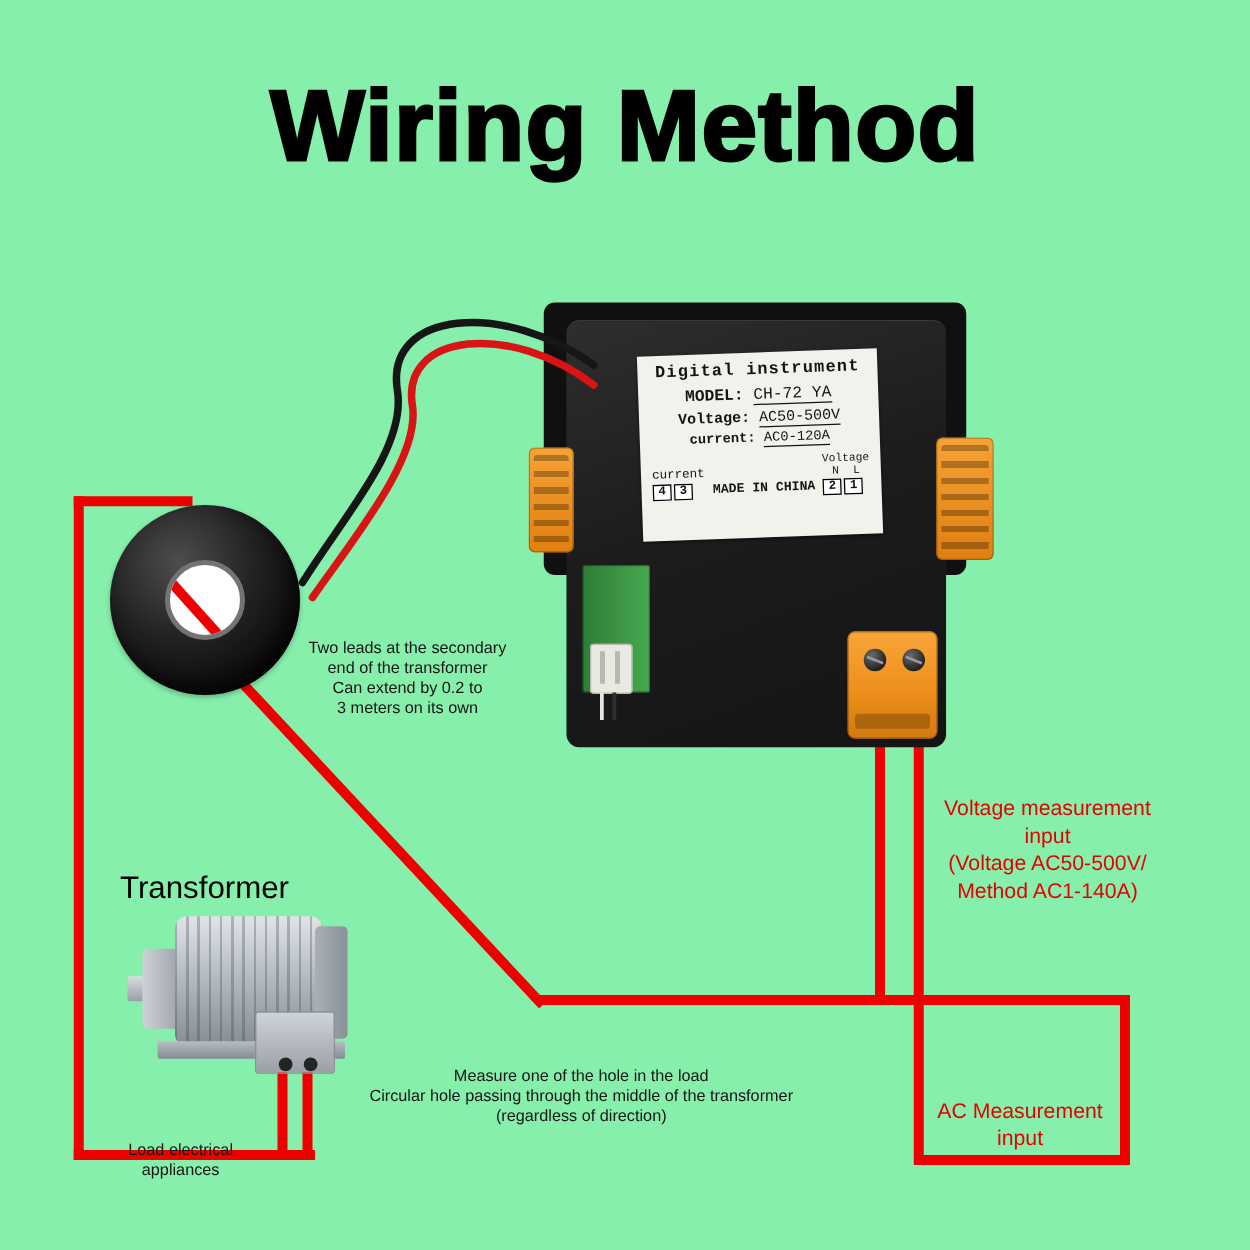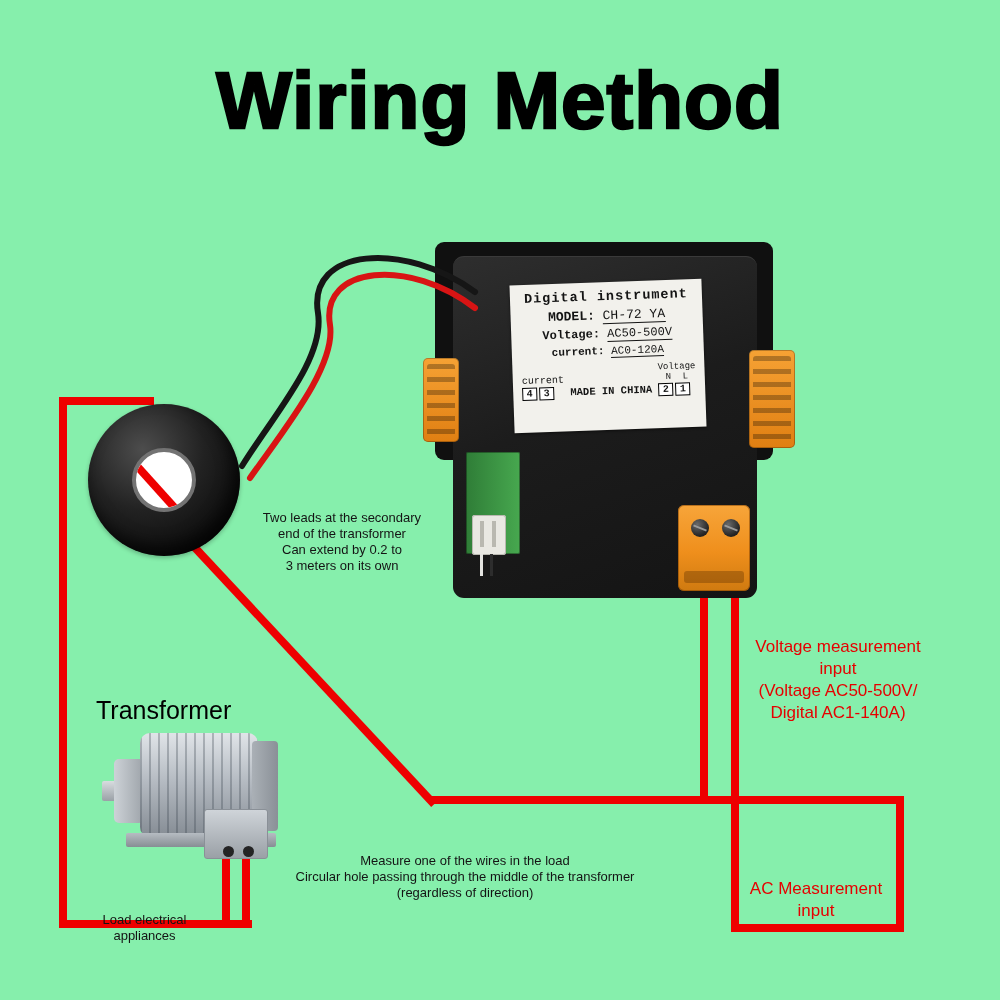--- a/index.html
+++ b/index.html
@@ -196,45 +196,45 @@
       <div class="m-fins"></div>
     </div>
     <div class="m-rear"></div>
     <div class="m-base"></div>
     <div class="m-box">
       <div class="m-stud m-stud1"></div>
       <div class="m-stud m-stud2"></div>
     </div>
   </div>
 
-  <div class="note" style="left:247px; top:510px; width:190px;">
+  <div class="note" style="left:231px; top:510px; width:190px;">
     <div>Two leads at the secondary</div>
     <div>end of the transformer</div>
     <div>Can extend by 0.2 to</div>
     <div>3 meters on its own</div>
   </div>
 
   <div class="transformer-title">Transformer</div>
 
   <div class="note" style="left:72px; top:872px; width:145px;margin-top:40px;">
     <div>Load electrical</div>
     <div>appliances</div>
   </div>
 
   <div class="note" style="left:255px; top:853px; width:420px;">
-    <div>Measure one of the wires in the load</div>
+    <div>Measure one of the hole in the load</div>
     <div>Circular hole passing through the middle of the transformer</div>
     <div>(regardless of direction)</div>
   </div>
 
   <div class="red-note" style="left:738px; top:636px; width:200px;">
     <div>Voltage measurement</div>
     <div>input</div>
     <div>(Voltage AC50-500V/</div>
-    <div>Digital AC1-140A)</div>
+    <div>Method AC1-140A)</div>
   </div>
 
   <div class="red-note" style="left:736px; top:846px; width:160px;margin-top:32px;">
     <div>AC Measurement</div>
     <div>input</div>
   </div>
 
 </div>
 
 </body></html>

